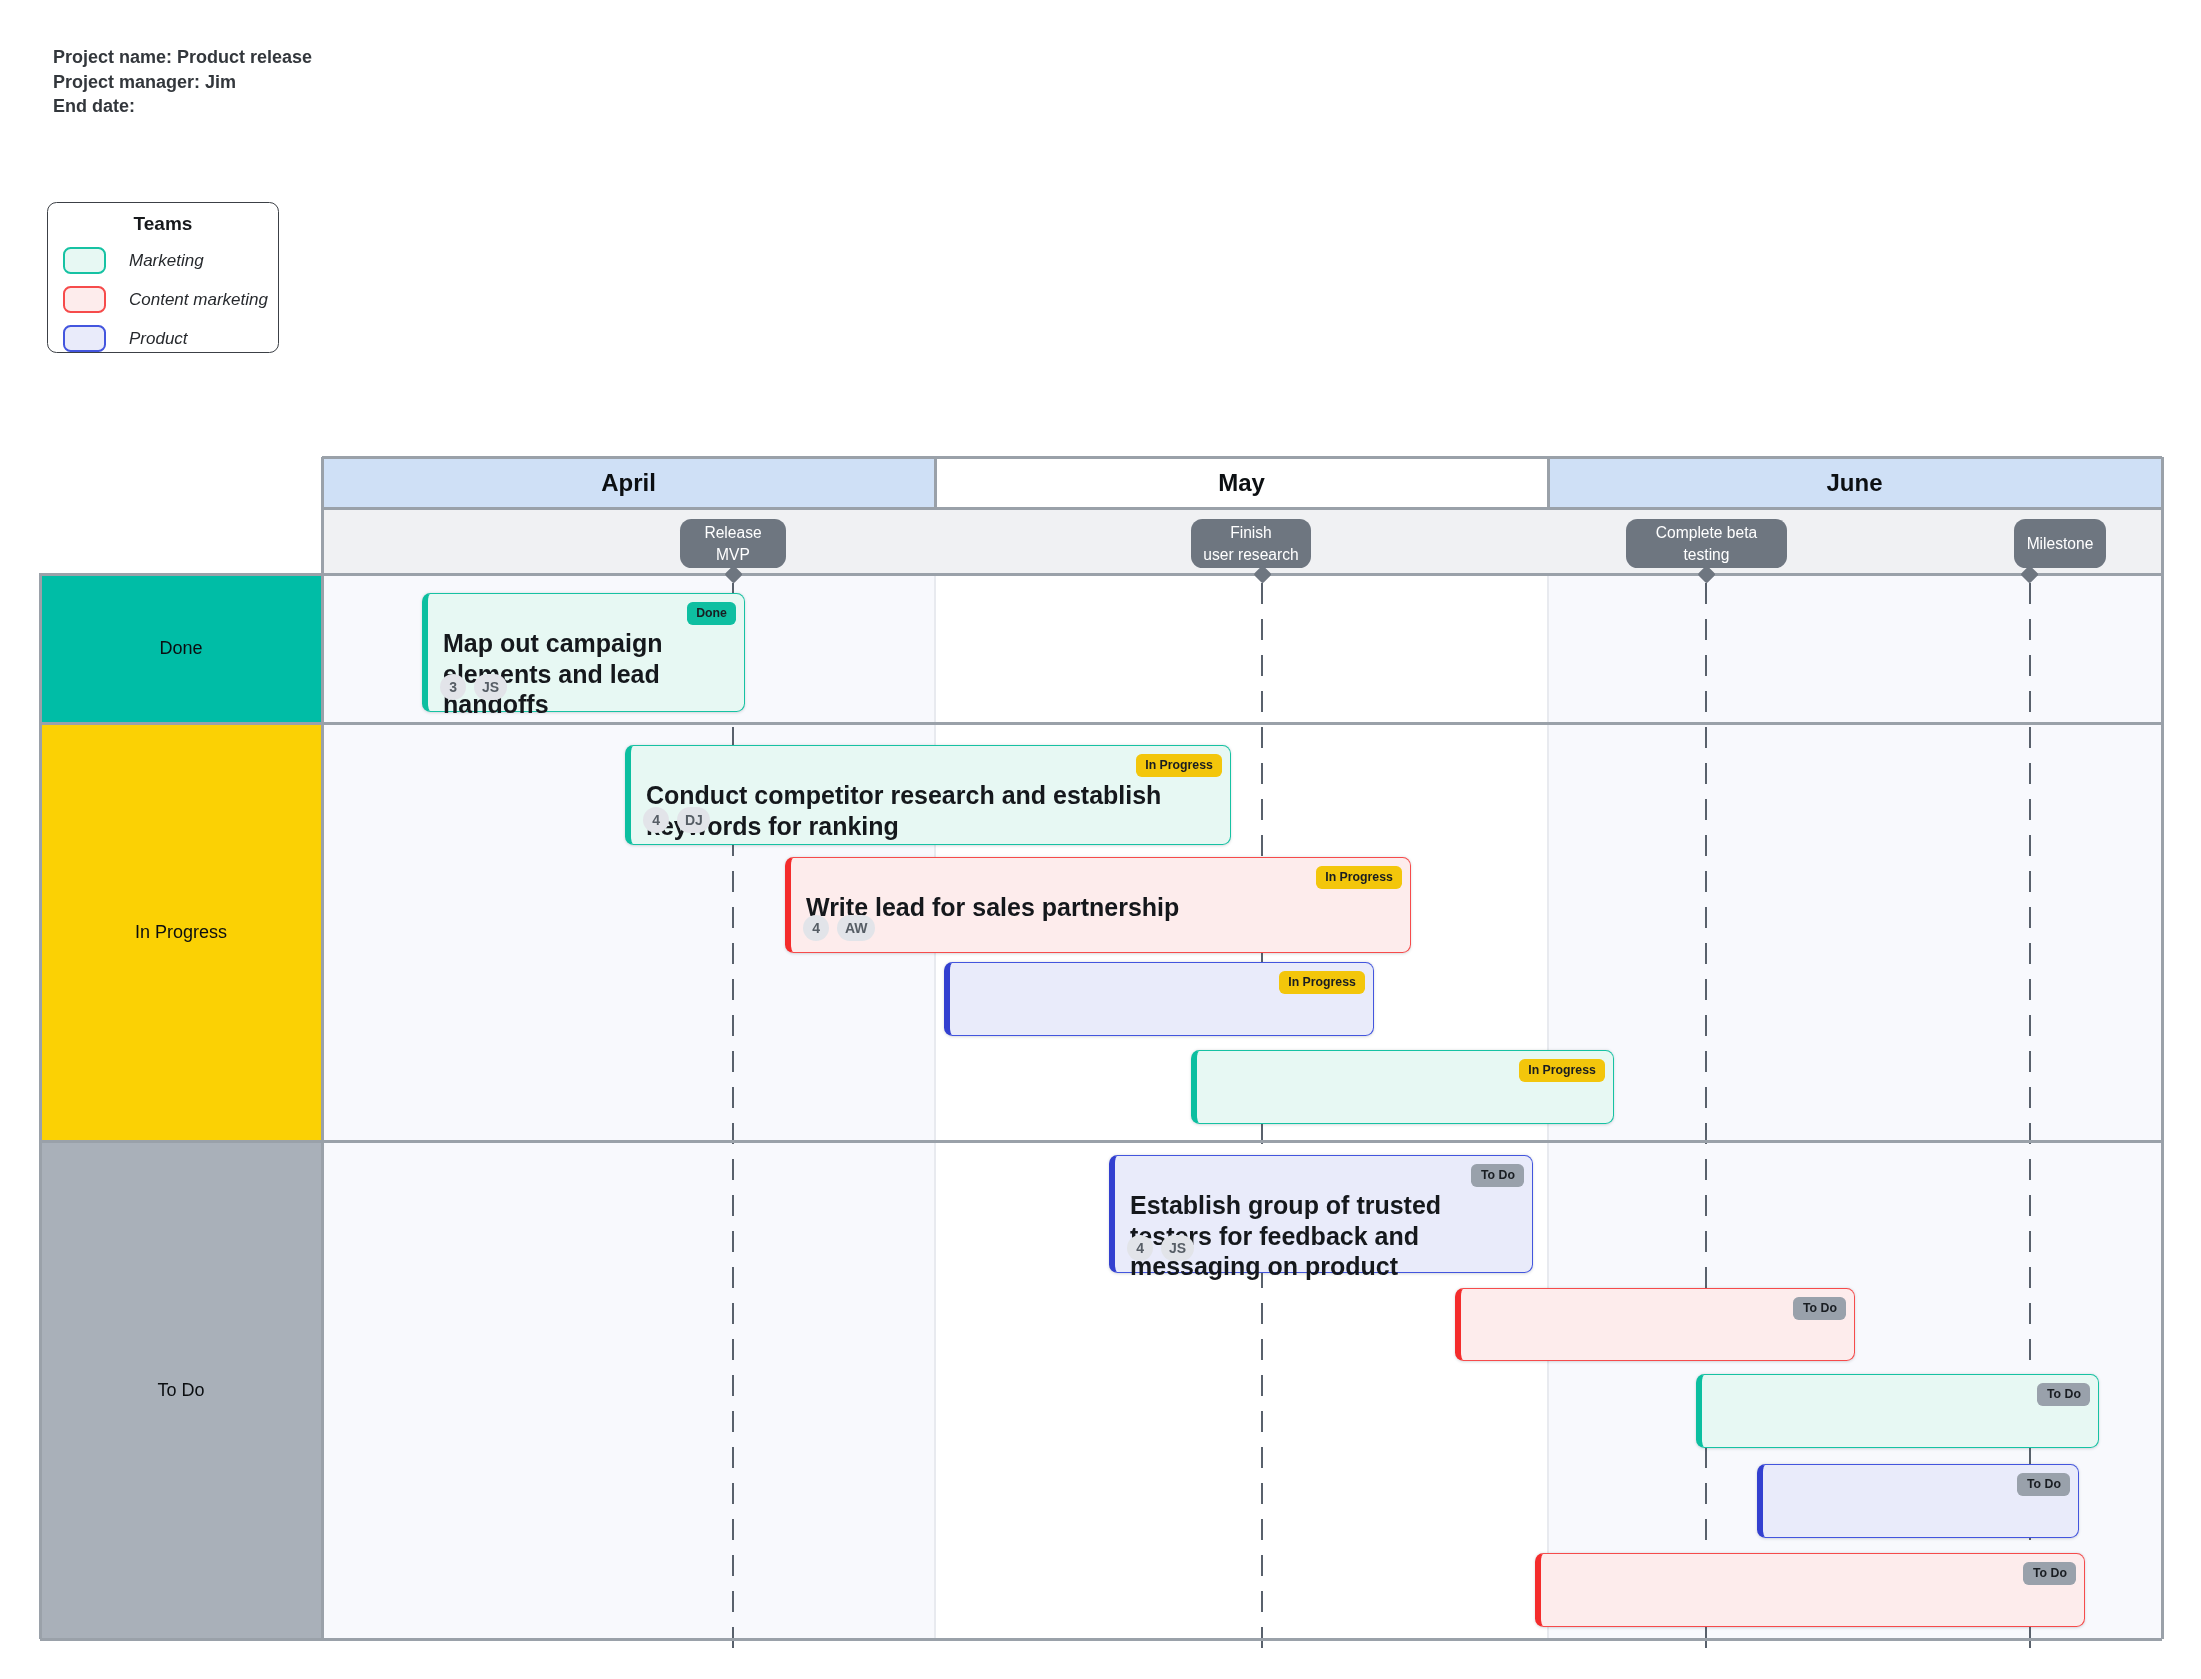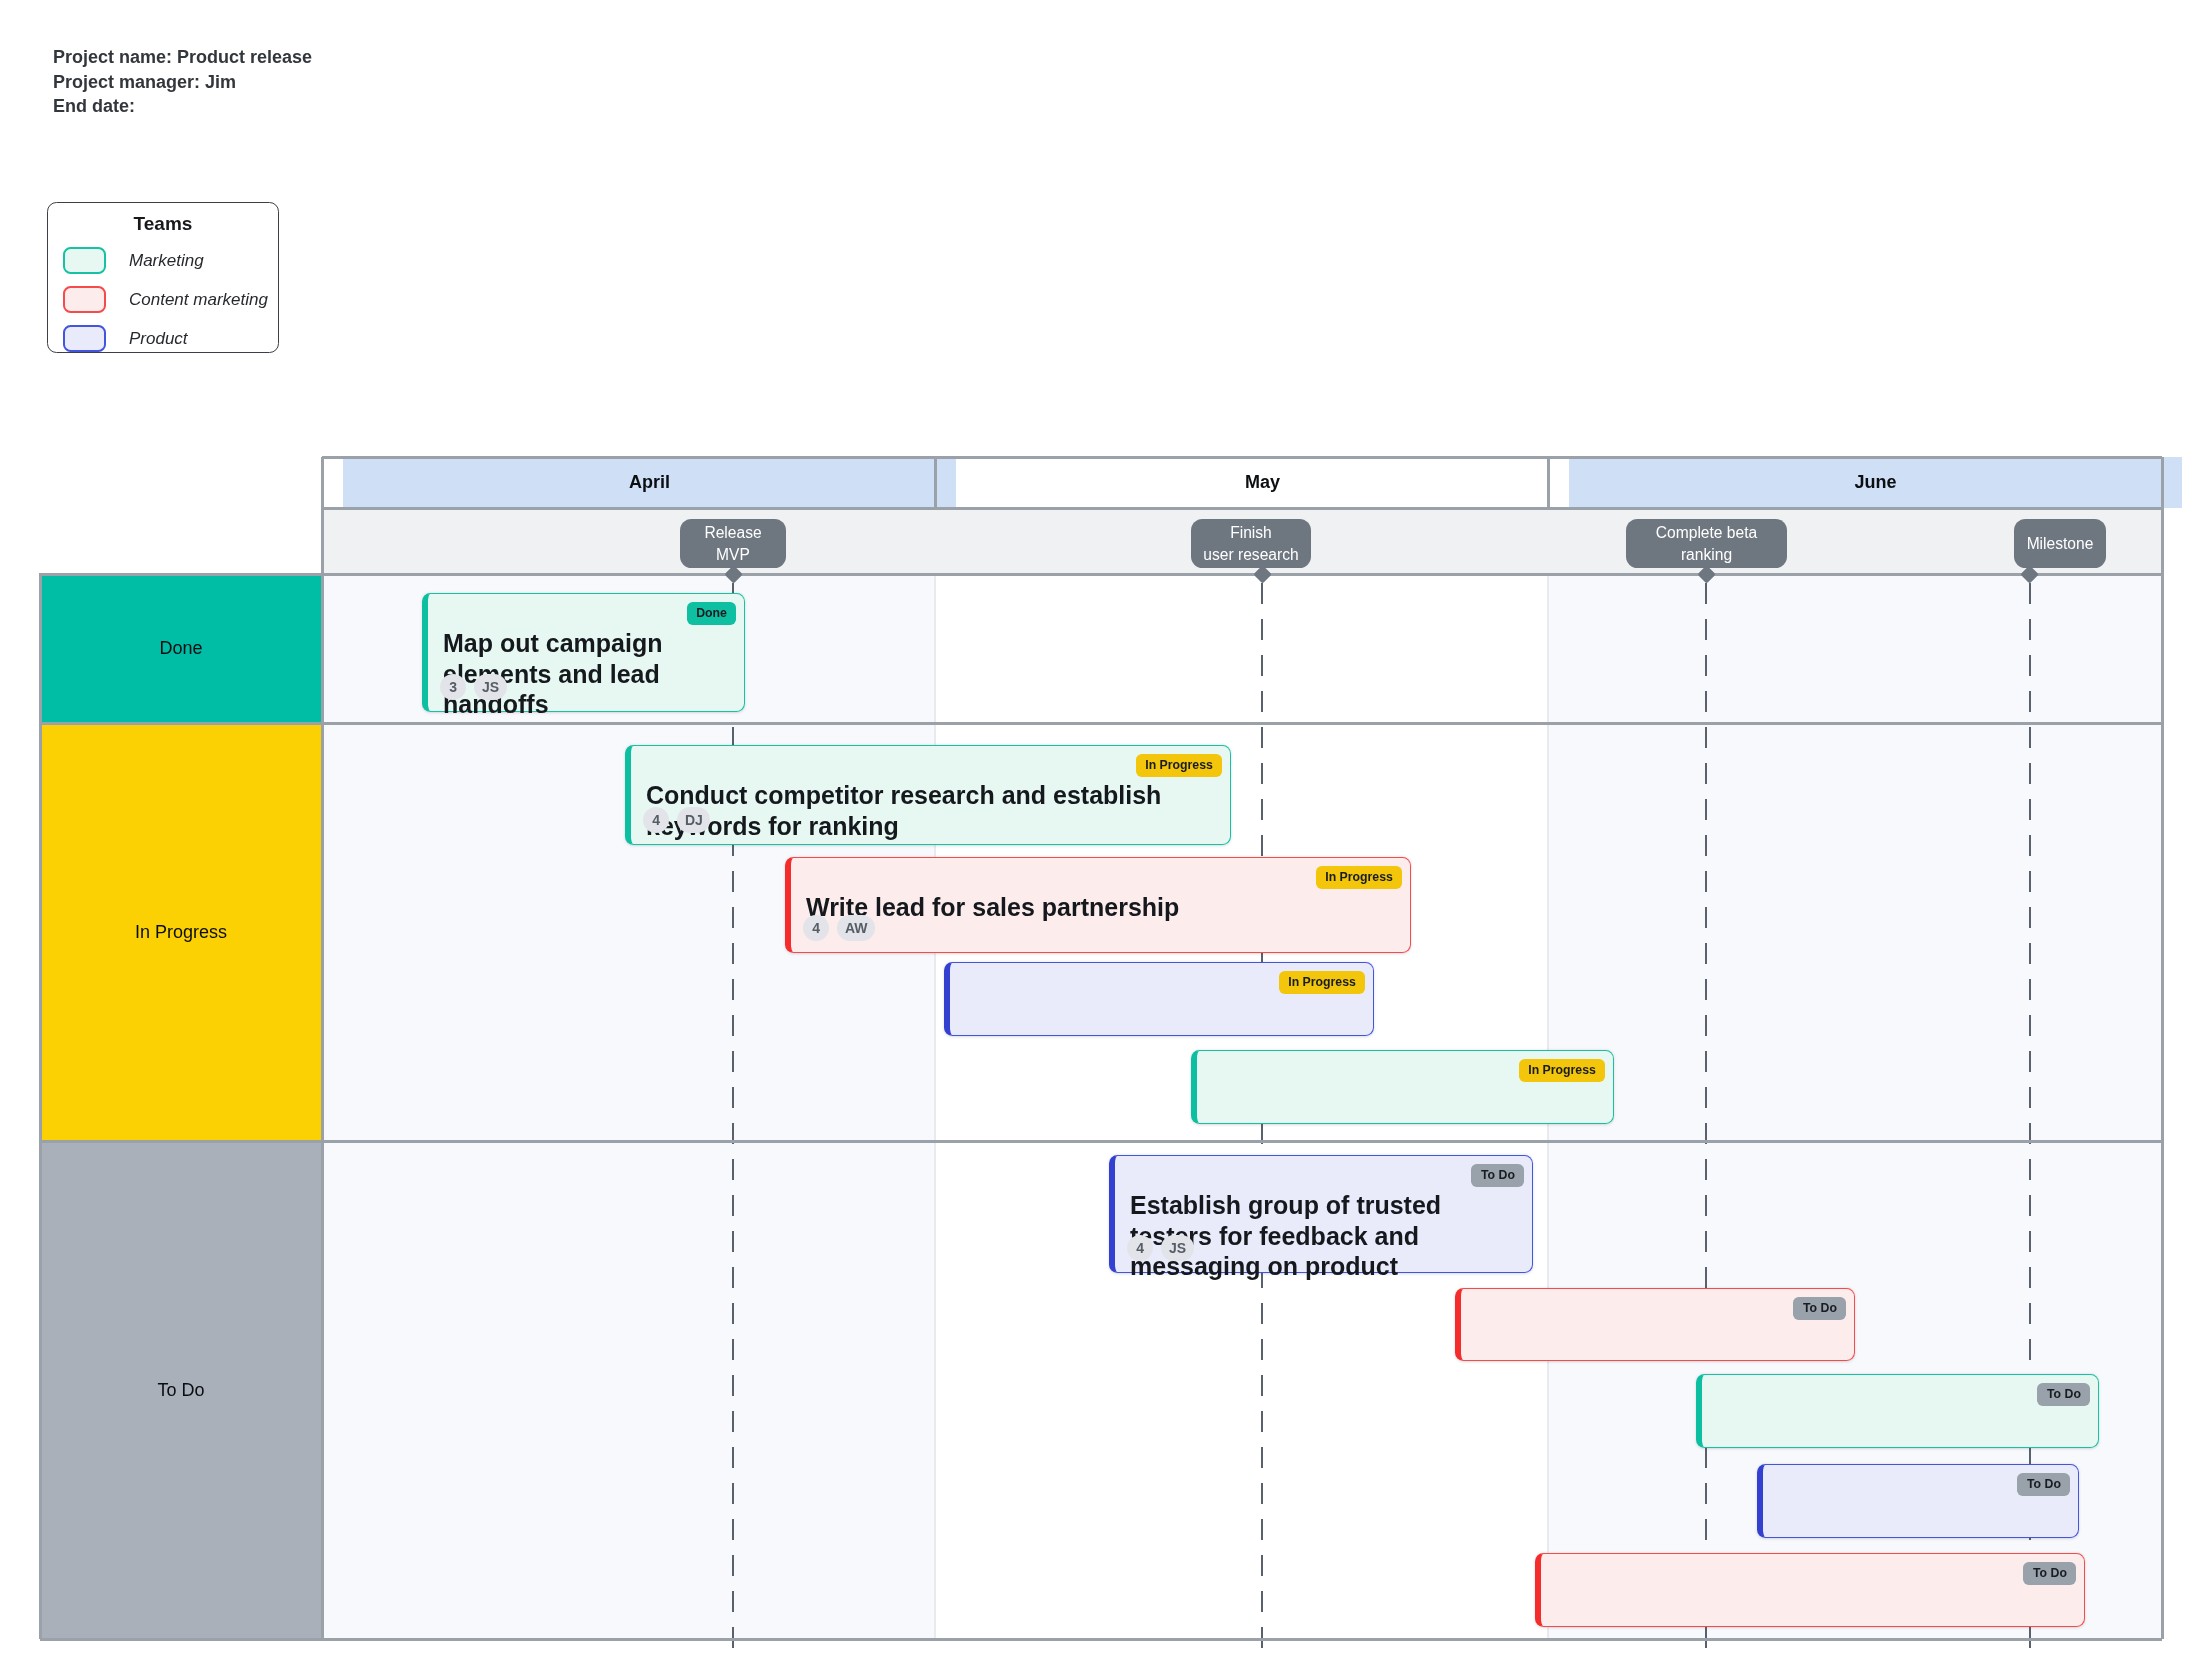--- a/index.html
+++ b/index.html
@@ -7,21 +7,21 @@
   .abs{position:absolute;box-sizing:border-box;}
   
   .proj{font-weight:bold;font-size:18px;line-height:24.6px;color:#33373c;}
   
   .legend-box{border:1.9px solid #3c4046;border-radius:9.5px;background:#ffffff;}
   .legend-title{font-weight:bold;font-size:19px;color:#17191c;text-align:center;padding-top:9.5px;}
   .legend-item{display:flex;align-items:center;gap:23px;position:absolute;left:15px;}
   .legend-swatch{width:43px;height:27.4px;border-radius:7.6px;box-sizing:border-box;}
   .legend-label{font-style:italic;font-size:17px;color:#26292d;}
   
-  .month-cell{display:flex;align-items:center;justify-content:center;font-weight:bold;font-size:18px;color:#0c0f12;margin-left:21px;}
+  .month-cell{display:flex;align-items:center;justify-content:center;font-weight:bold;font-size:24px;color:#0c0f12;}
   .ms-row{background:#f0f1f3;}
   .body-col{background:#f8f9fd;}
   .hline{background:#9aa1a9;height:2.8px;z-index:30;}
   .vline{background:#9aa1a9;width:2.8px;z-index:30;}
   .faint-v{background:#e8eaef;width:1.9px;z-index:10;}
   .lane-cell{display:flex;align-items:center;justify-content:center;font-size:18px;color:#0b0e11;z-index:20;}
   
   .ms-pill{background:#6e7680;color:#ffffff;border-radius:11.4px;display:flex;align-items:center;justify-content:center;
            text-align:center;font-size:15.6px;line-height:1.35;white-space:pre-line;z-index:40;}
   .diamond{width:13.2px;height:13.2px;background:#6e7680;transform:rotate(45deg);border-radius:1.9px;z-index:45;}
@@ -80,21 +80,21 @@
       <div class="diamond abs" style="left: 727px; top: 568px; width: 13.2px; height: 13.2px;"></div>
       <div class="ms-pill abs" style="left: 680px; top: 519px; width: 106px; height: 49px;">Release
 MVP</div>
       <div class="dash abs" style="left: 1261px; top: 583px; width: 1.9px; height: 1068px;"></div>
       <div class="diamond abs" style="left: 1256px; top: 568px; width: 13.2px; height: 13.2px;"></div>
       <div class="ms-pill abs" style="left: 1191px; top: 519px; width: 120px; height: 49px;">Finish
 user research</div>
       <div class="dash abs" style="left: 1705px; top: 583px; width: 1.9px; height: 1068px;"></div>
       <div class="diamond abs" style="left: 1700px; top: 568px; width: 13.2px; height: 13.2px;"></div>
       <div class="ms-pill abs" style="left: 1626px; top: 519px; width: 161px; height: 49px;">Complete beta
-ranking</div>
+testing</div>
       <div class="dash abs" style="left: 2029px; top: 583px; width: 1.9px; height: 1068px;"></div>
       <div class="diamond abs" style="left: 2023px; top: 568px; width: 13.2px; height: 13.2px;"></div>
       <div class="ms-pill abs" style="left: 1974px; top: 519px; width: 92px; height: 49px; margin-left: 40px;">Milestone</div>
       <div class="card abs" style="left: 422px; top: 593px; width: 323px; height: 119px; background: rgb(231, 248, 243); border-width: 1.9px 1.9px 1.9px 6.6px; border-style: solid; border-color: rgb(22, 194, 163) rgb(22, 194, 163) rgb(22, 194, 163) rgb(12, 191, 160); border-image: initial;">
         <div class="badge" style="background: rgb(14, 191, 161);">Done</div>
         <div class="card-title">Map out campaign elements and lead handoffs</div>
         <div class="chips">
           <div class="chip">3</div>
           <div class="chip">JS</div>
         </div>

